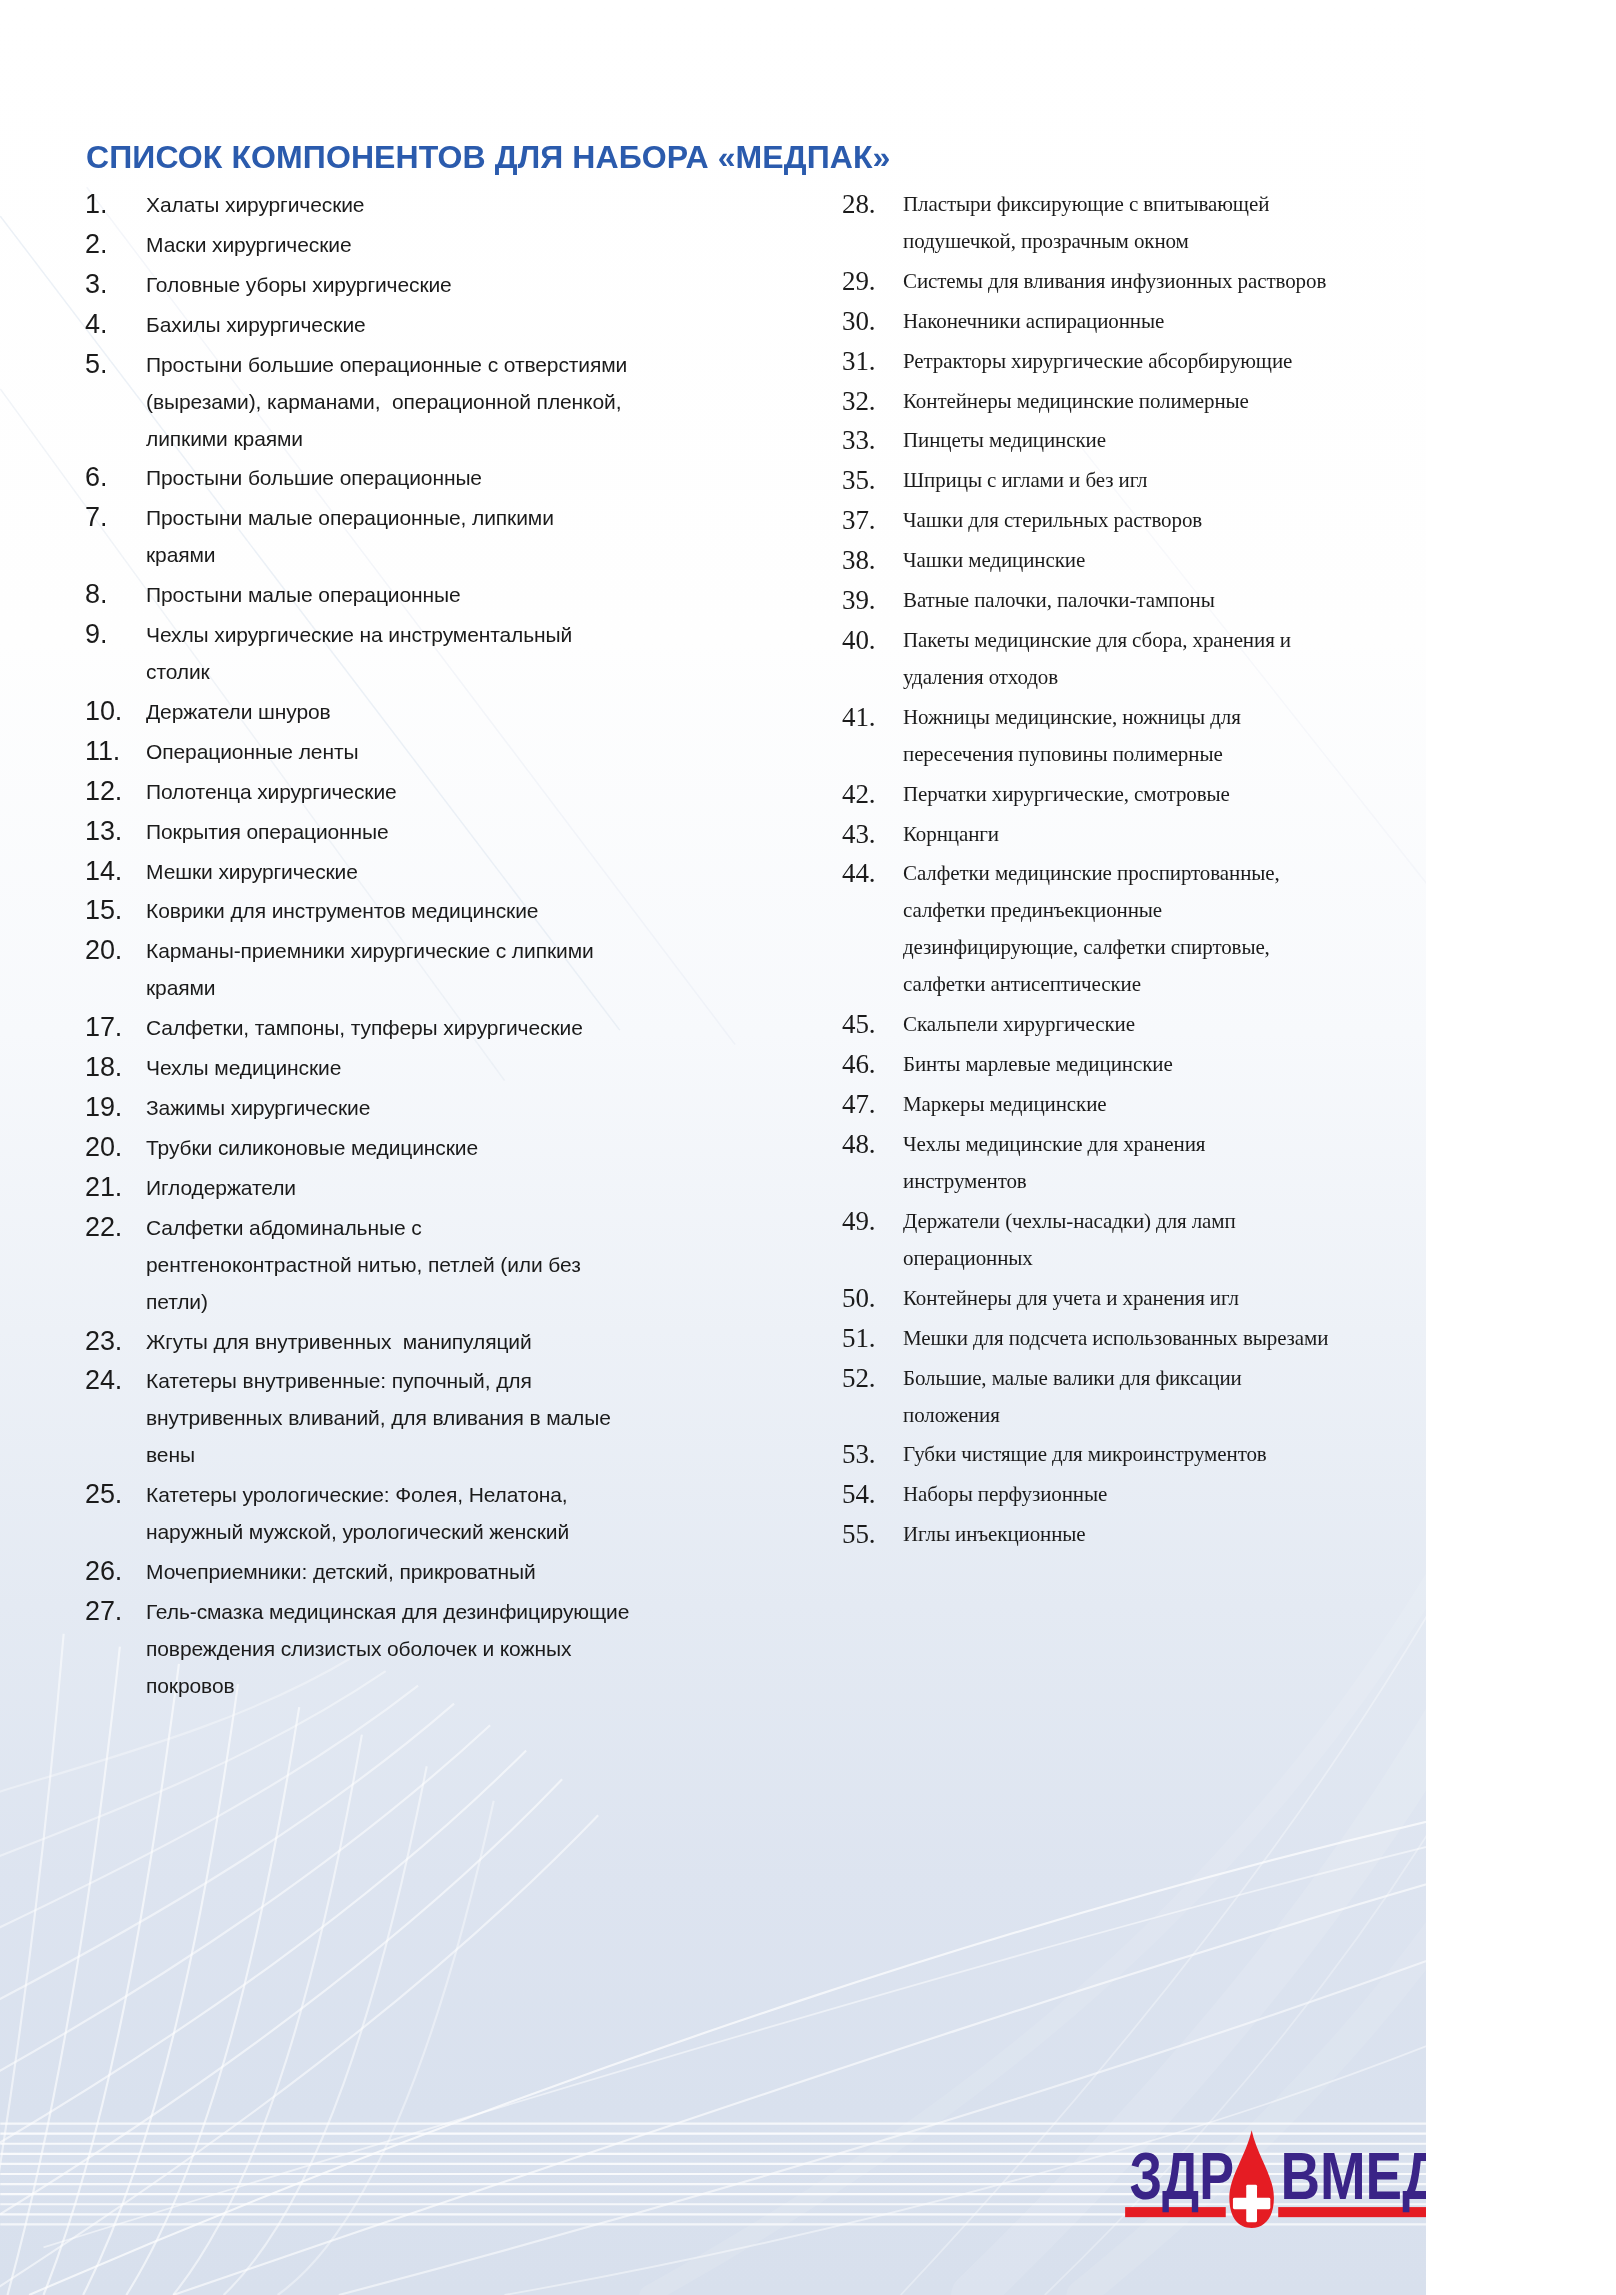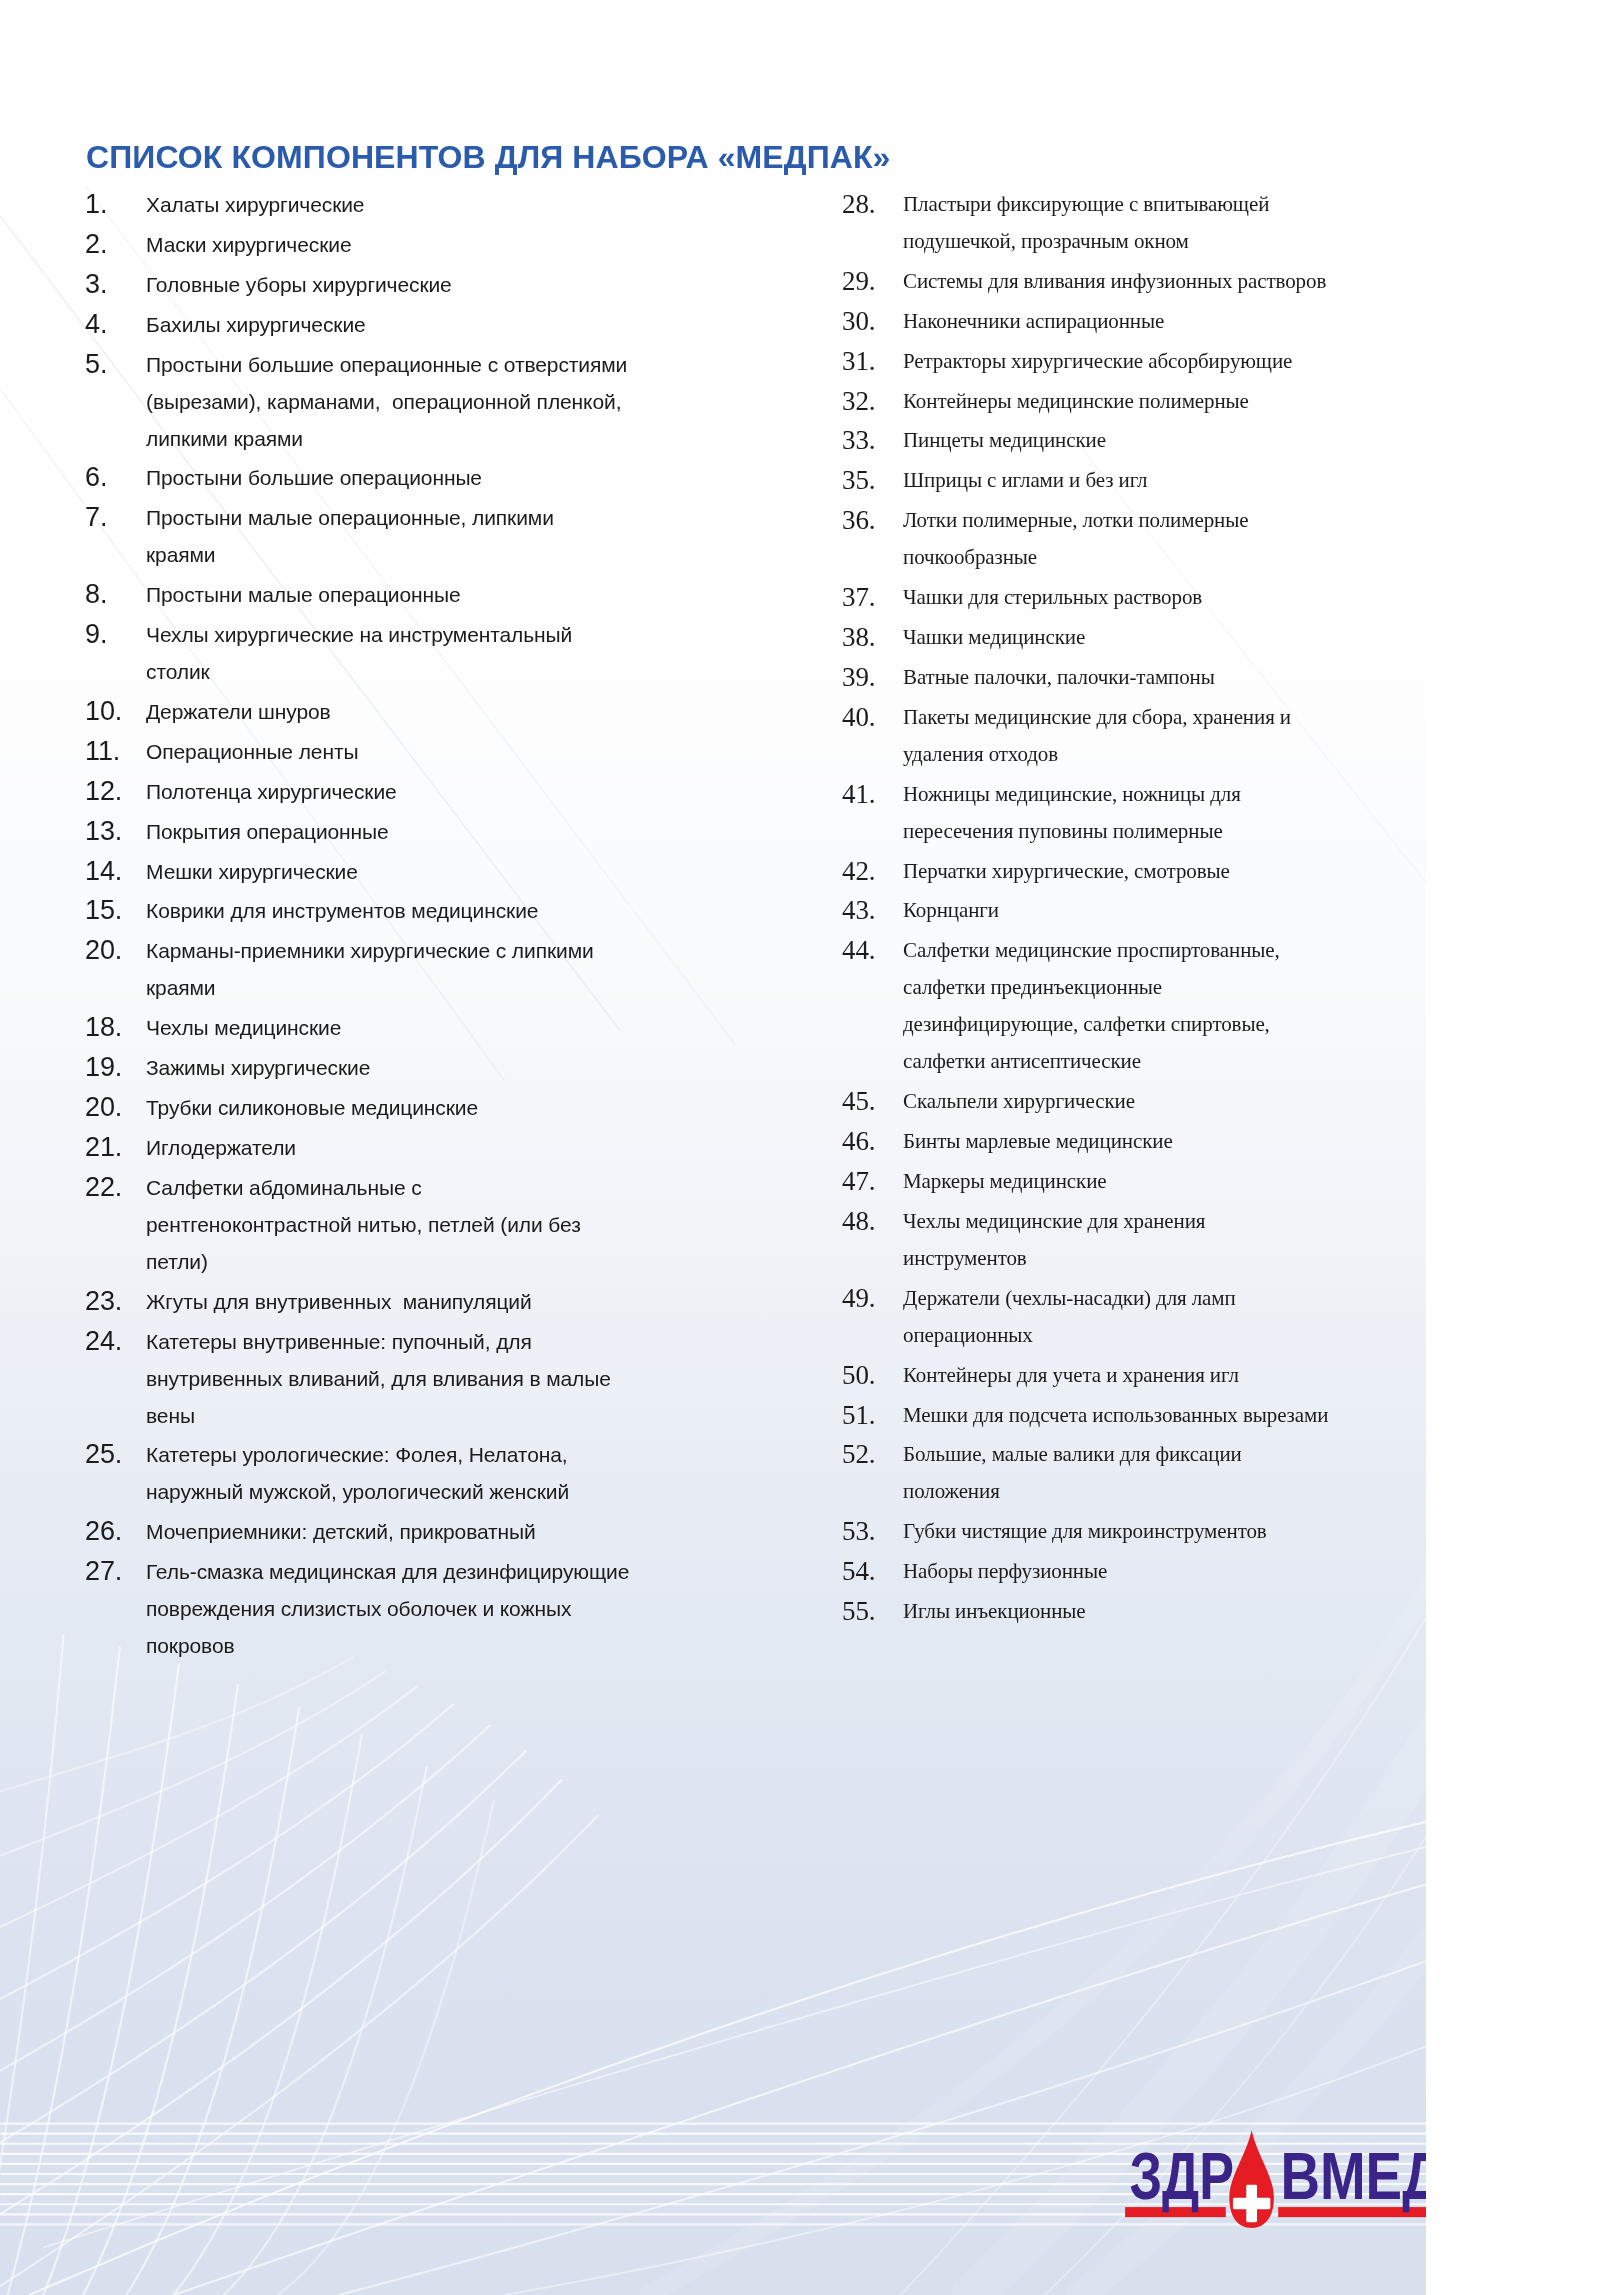--- a/index.html
+++ b/index.html
@@ -171,20 +171,24 @@
           <li class="item">
             <span class="num">15.</span>
             <span class="txt">Коврики для инструментов медицинские</span>
           </li>
           <li class="item">
             <span class="num">20.</span>
             <span class="txt">Карманы-приемники хирургические с липкими
 краями</span>
           </li>
           <li class="item">
+            <span class="num">17.</span>
+            <span class="txt">Салфетки, тампоны, тупферы хирургические</span>
+          </li>
+          <li class="item">
             <span class="num">18.</span>
             <span class="txt">Чехлы медицинские</span>
           </li>
           <li class="item">
             <span class="num">19.</span>
             <span class="txt">Зажимы хирургические</span>
           </li>
           <li class="item">
             <span class="num">20.</span>
             <span class="txt">Трубки силиконовые медицинские</span>
@@ -247,25 +251,20 @@
             <span class="num">32.</span>
             <span class="txt">Контейнеры медицинские полимерные</span>
           </li>
           <li class="item">
             <span class="num">33.</span>
             <span class="txt">Пинцеты медицинские</span>
           </li>
           <li class="item">
             <span class="num">35.</span>
             <span class="txt">Шприцы с иглами и без игл</span>
-          </li>
-          <li class="item">
-            <span class="num">36.</span>
-            <span class="txt">Лотки полимерные, лотки полимерные
-почкообразные</span>
           </li>
           <li class="item">
             <span class="num">37.</span>
             <span class="txt">Чашки для стерильных растворов</span>
           </li>
           <li class="item">
             <span class="num">38.</span>
             <span class="txt">Чашки медицинские</span>
           </li>
           <li class="item">

